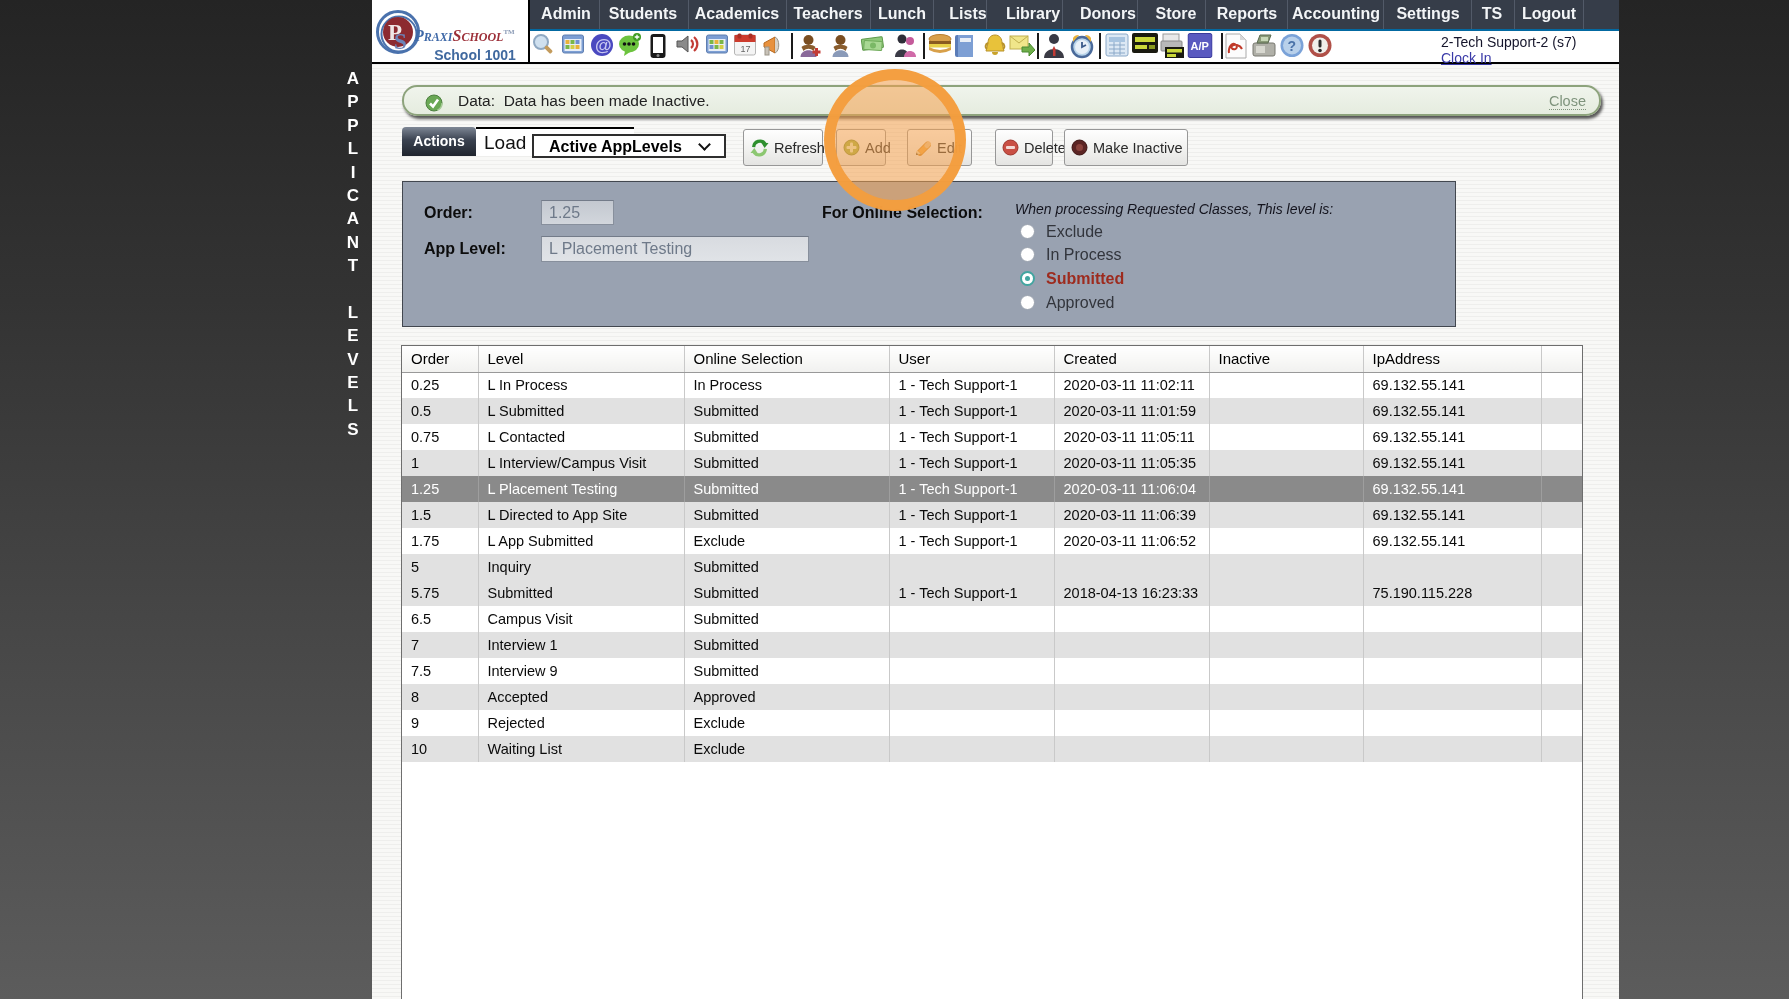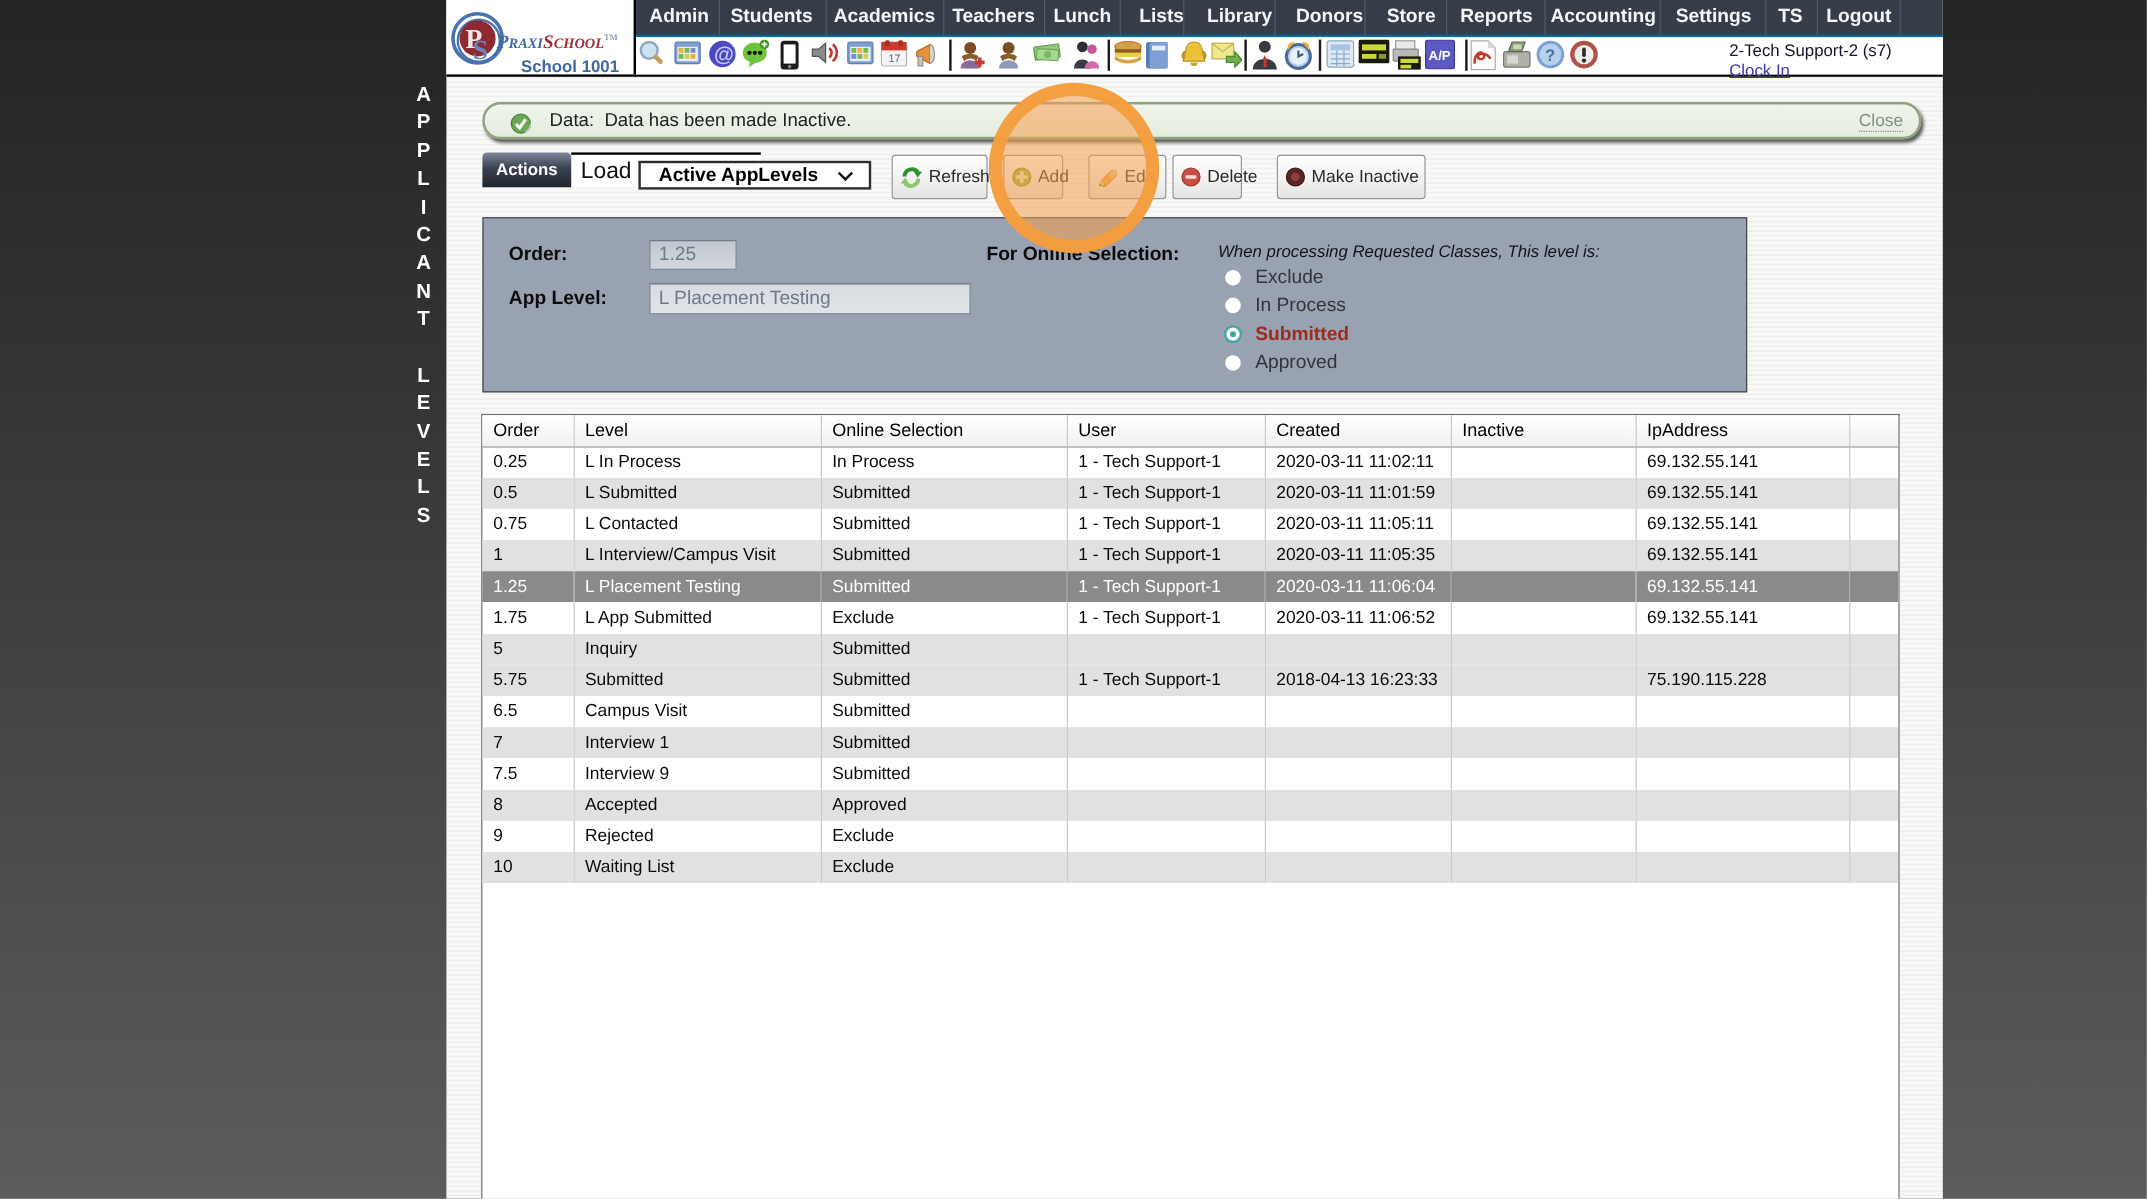--- a/index.html
+++ b/index.html
@@ -316,21 +316,21 @@
     Add</div>
   <div class="btn" style="left:535px;width:65px;">
     <svg width="18" height="18" viewBox="0 0 18 18">
         <line x1="6" y1="13.5" x2="13.5" y2="6" stroke="#cd8426" stroke-width="6.6" stroke-linecap="round"></line>
         <line x1="6" y1="13.5" x2="13.5" y2="6" stroke="#f2a73e" stroke-width="5"></line>
         <line x1="13" y1="6.5" x2="14.5" y2="5" stroke="#e8c48e" stroke-width="5" stroke-linecap="round"></line>
         <path d="M2 16 L6.8 14.8 L3.2 11.2 Z" fill="#ecd2a2"></path>
         <path d="M2 16 L4.2 15.45 L2.55 13.8 Z" fill="#4a3a20"></path>
       </svg>
     Edit</div>
-  <div class="btn" style="left:605px;width:58px;">
+  <div class="btn" style="left:623px;width:58px;">
     <svg width="17" height="17" viewBox="0 0 17 17">
         <circle cx="8.5" cy="8.5" r="7.5" fill="#c94f44" stroke="#9e352c" stroke-width="1"></circle>
         <rect x="4" y="7" width="9" height="3" rx="1" fill="#f3d9d4"></rect>
       </svg>
     Delete</div>
   <div class="btn" style="left:692px;width:124px;">
     <svg width="17" height="17" viewBox="0 0 17 17">
         <circle cx="8.5" cy="8.5" r="7.5" fill="#5c2524" stroke="#3c1413" stroke-width="1"></circle>
         <circle cx="8.5" cy="8.5" r="3.5" fill="#8a423c"></circle>
       </svg>
@@ -429,20 +429,30 @@
           <tr class="selrow">
             <td>1.25</td>
             <td>L Placement Testing</td>
             <td>Submitted</td>
             <td>1 - Tech Support-1</td>
             <td>2020-03-11 11:06:04</td>
             <td></td>
             <td>69.132.55.141</td>
             <td></td>
           </tr>
+          <tr class="even">
+            <td>1.5</td>
+            <td>L Directed to App Site</td>
+            <td>Submitted</td>
+            <td>1 - Tech Support-1</td>
+            <td>2020-03-11 11:06:39</td>
+            <td></td>
+            <td>69.132.55.141</td>
+            <td></td>
+          </tr>
           <tr class="odd">
             <td>1.75</td>
             <td>L App Submitted</td>
             <td>Exclude</td>
             <td>1 - Tech Support-1</td>
             <td>2020-03-11 11:06:52</td>
             <td></td>
             <td>69.132.55.141</td>
             <td></td>
           </tr>

